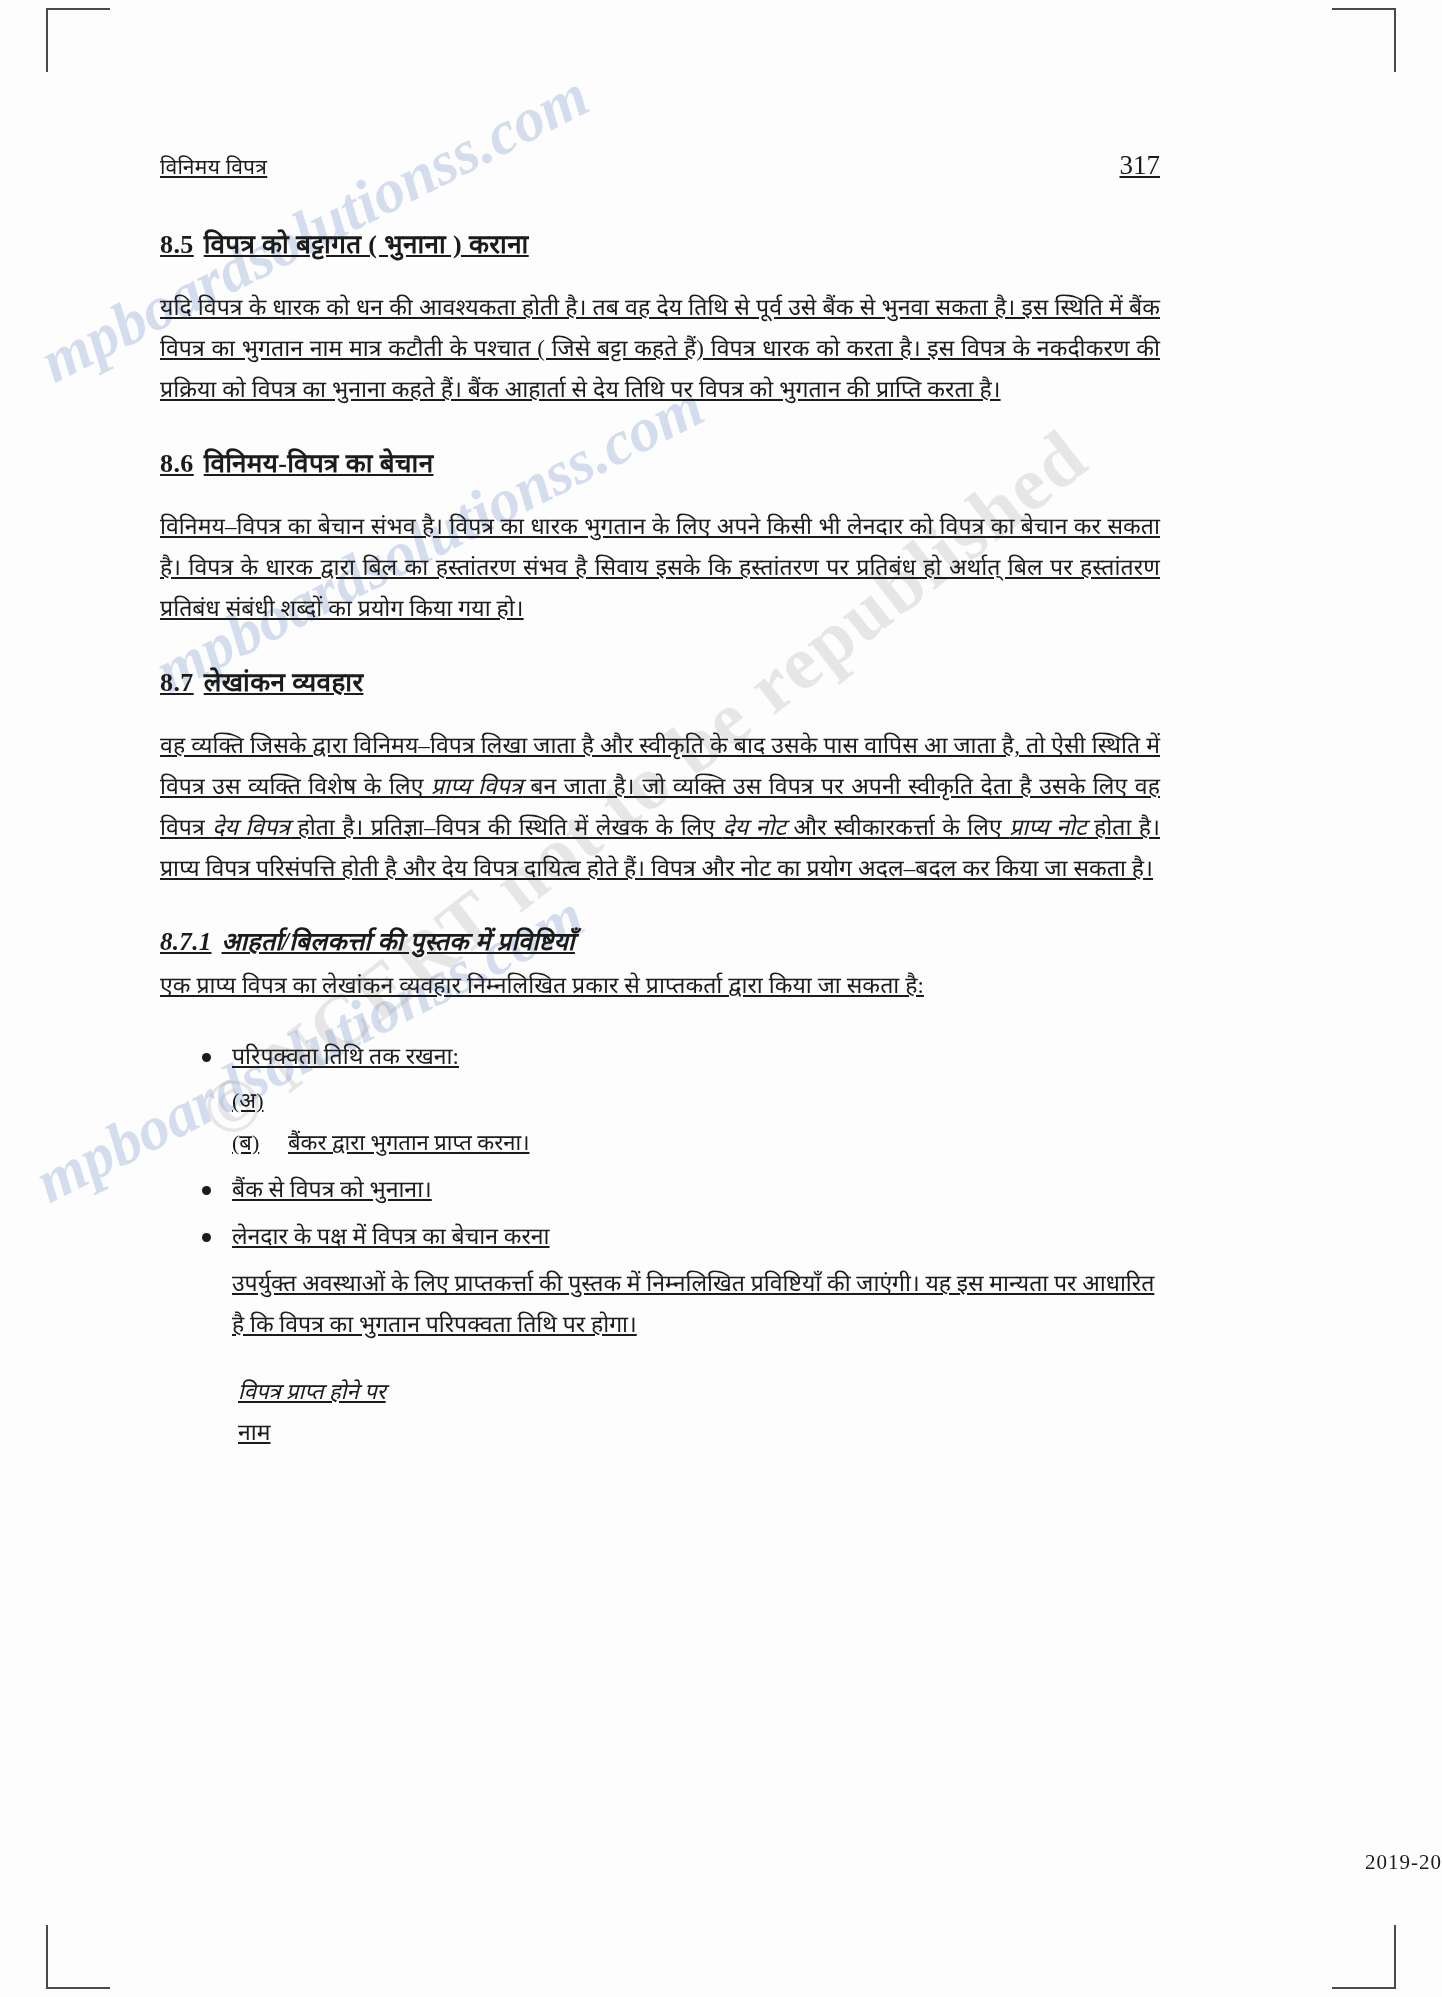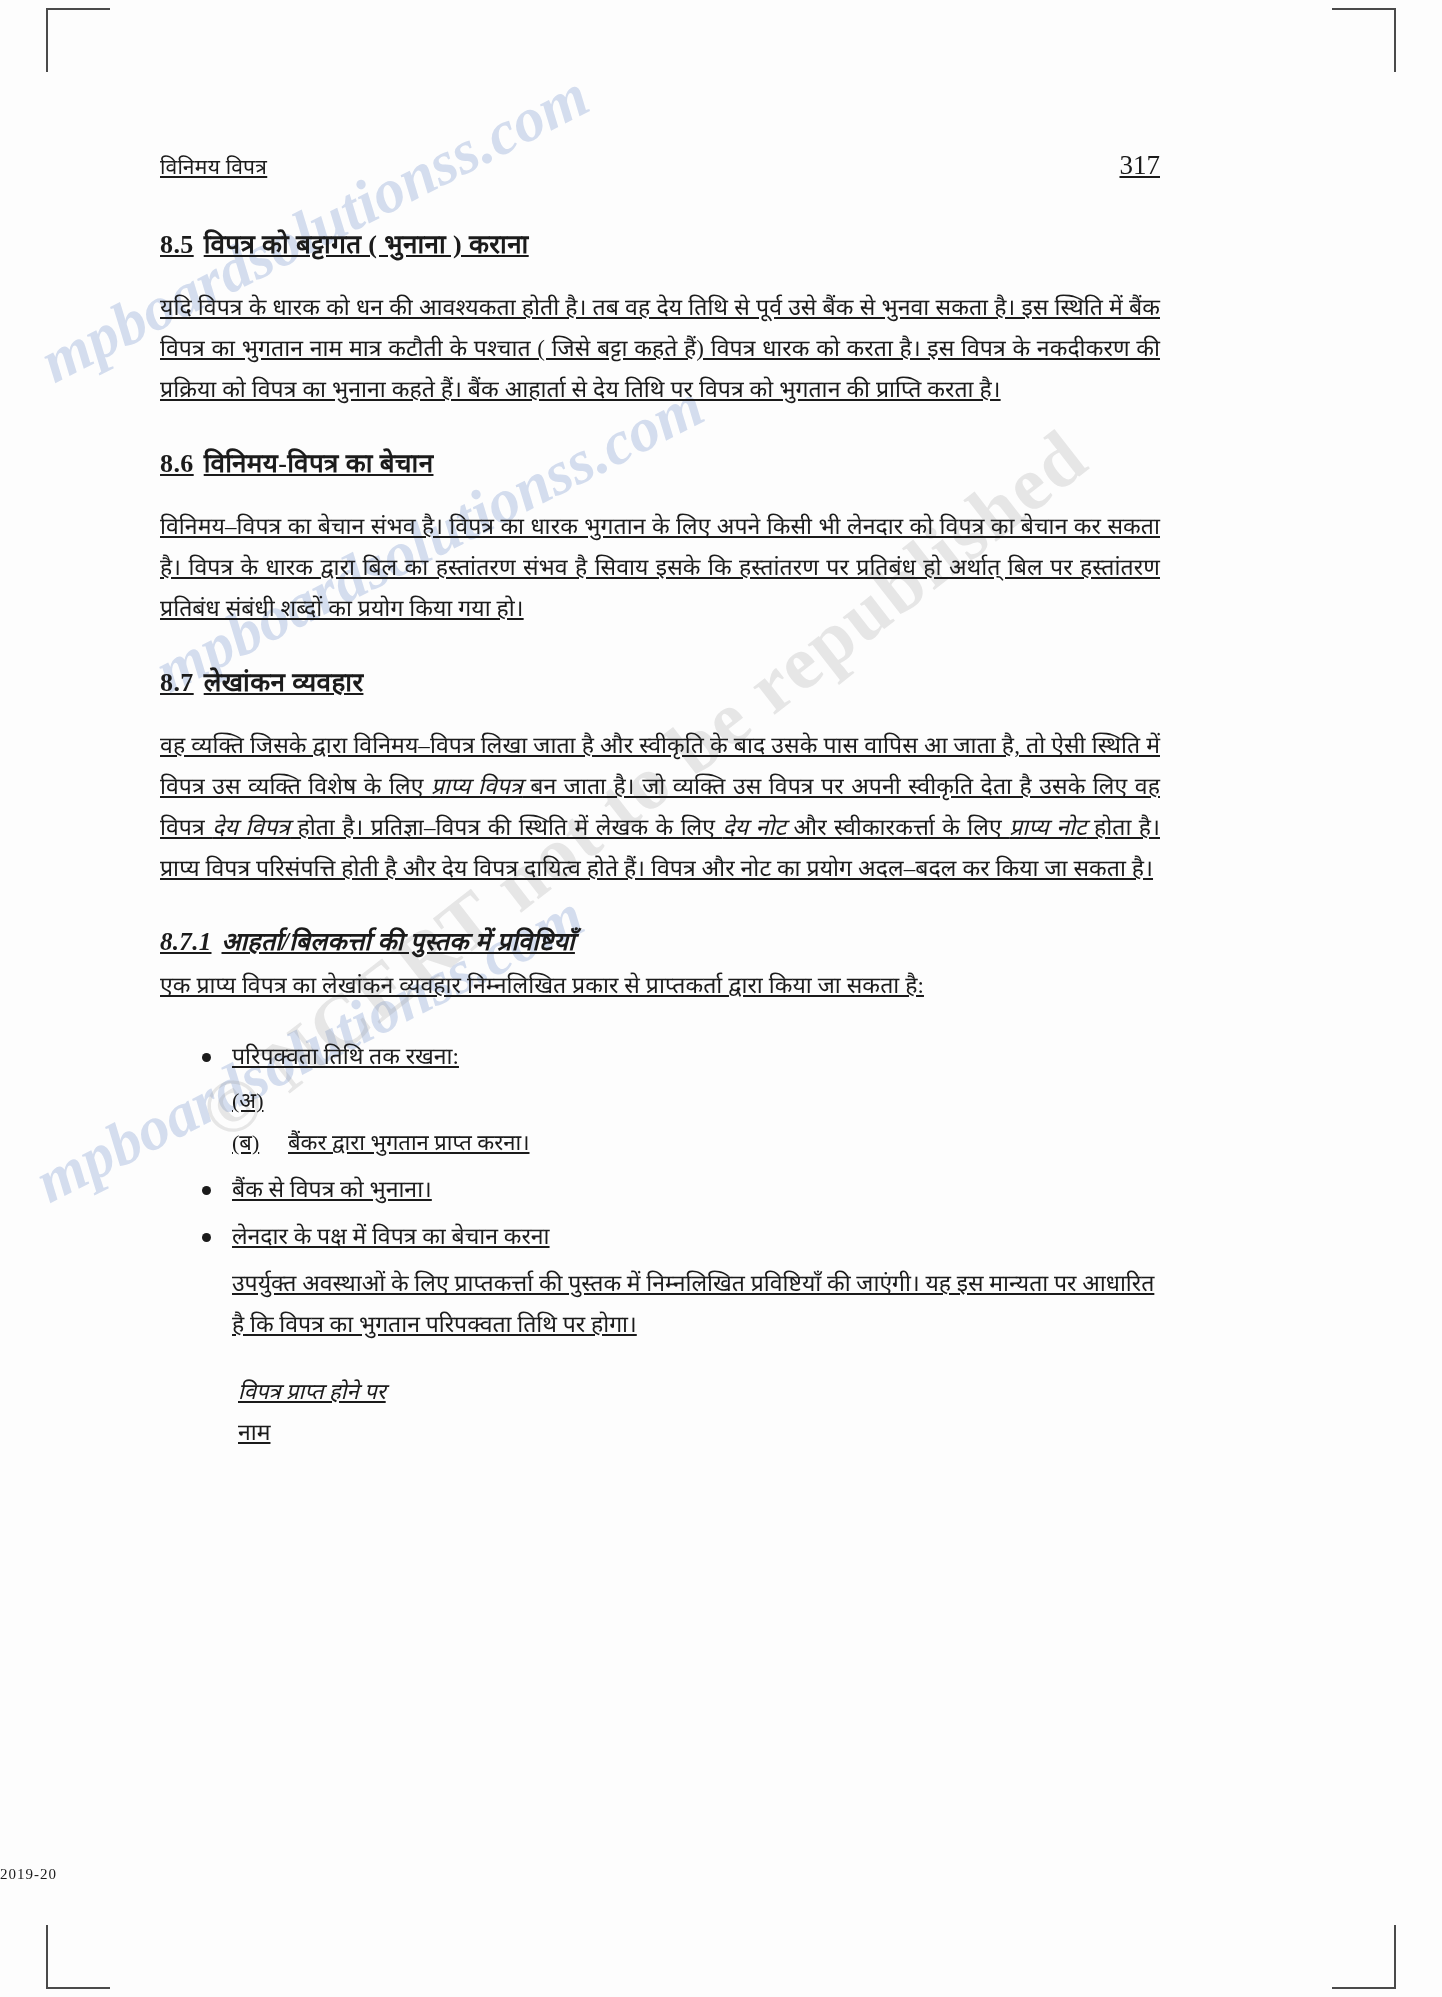--- a/index.html
+++ b/index.html
@@ -182,23 +182,23 @@
     margin-left: 78px;
     display: flex;
   }
   .entry .acct .name { flex: 0 0 470px; }
 
   
   .footer {
     position: absolute;
     left: 0;
     right: 0;
-    bottom: 114px;
-    text-align: left;
-    font-size: 15px;
+    bottom: 122px;
+    text-align: right;
+    font-size: 21px;
     letter-spacing: 1px;
     z-index: 10;
   }
 </style>
 </head>
 <body>
 
 <div class="page">
 
   <div class="crop tl"></div>

